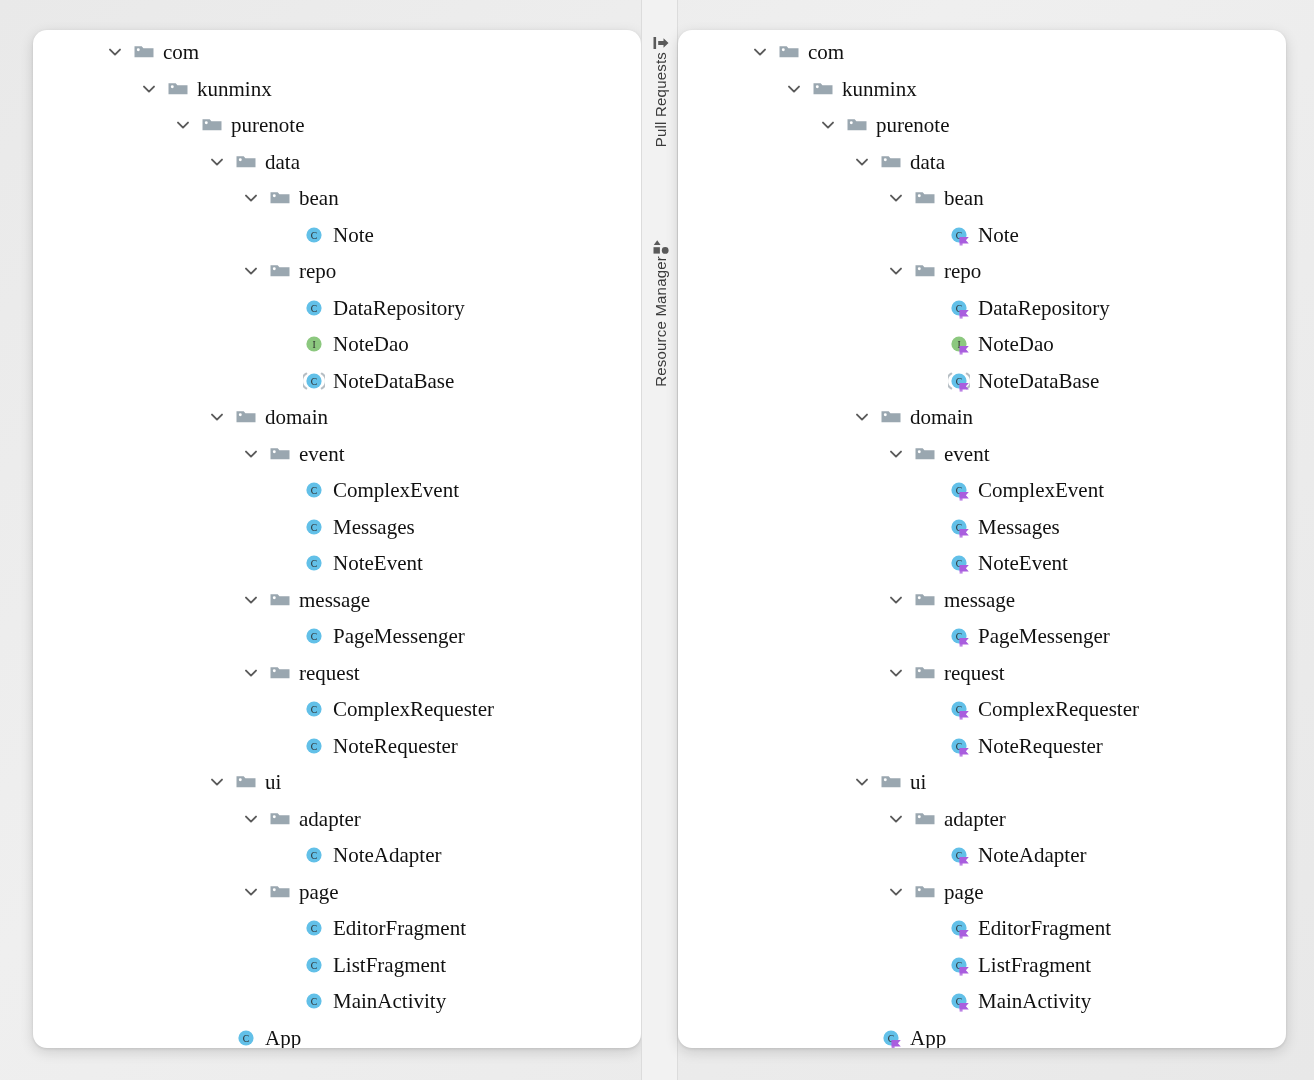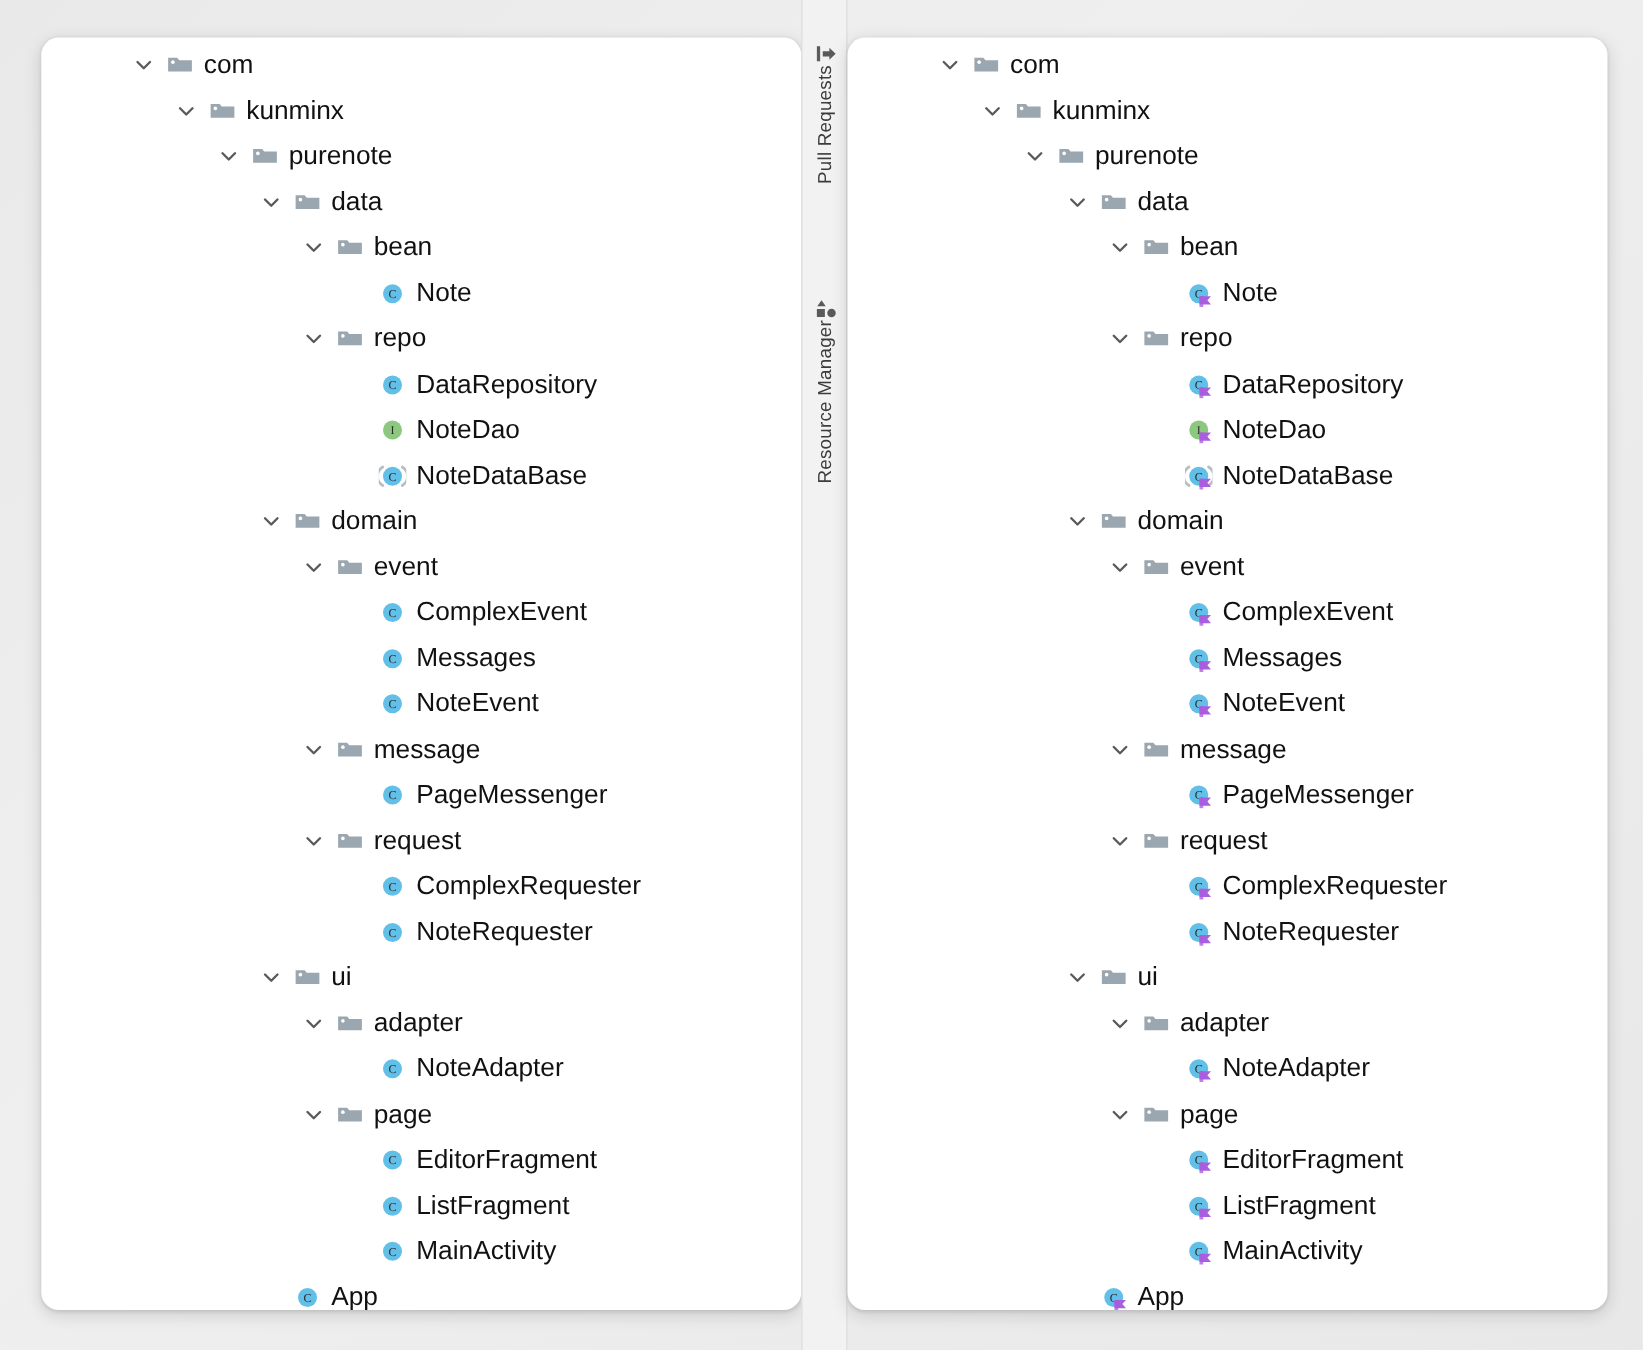--- a/index.html
+++ b/index.html
@@ -91,21 +91,21 @@
     position: absolute;
     width: 22px;
     height: 22px;
     display: block;
   }
   .label {
     position: absolute;
     font-size: 21px;
     color: #111111;
     line-height: 22px;
-    font-family: Liberation Sans, sans-serif;
+    font-family: Liberation Serif, serif;
   }
 </style>
 </head>
 <body>
 
 <div id="stage">
 
   <div class="panel" id="panel-left">
     <div class="tree" id="tree-left">
         <div class="row" style="top:0">

